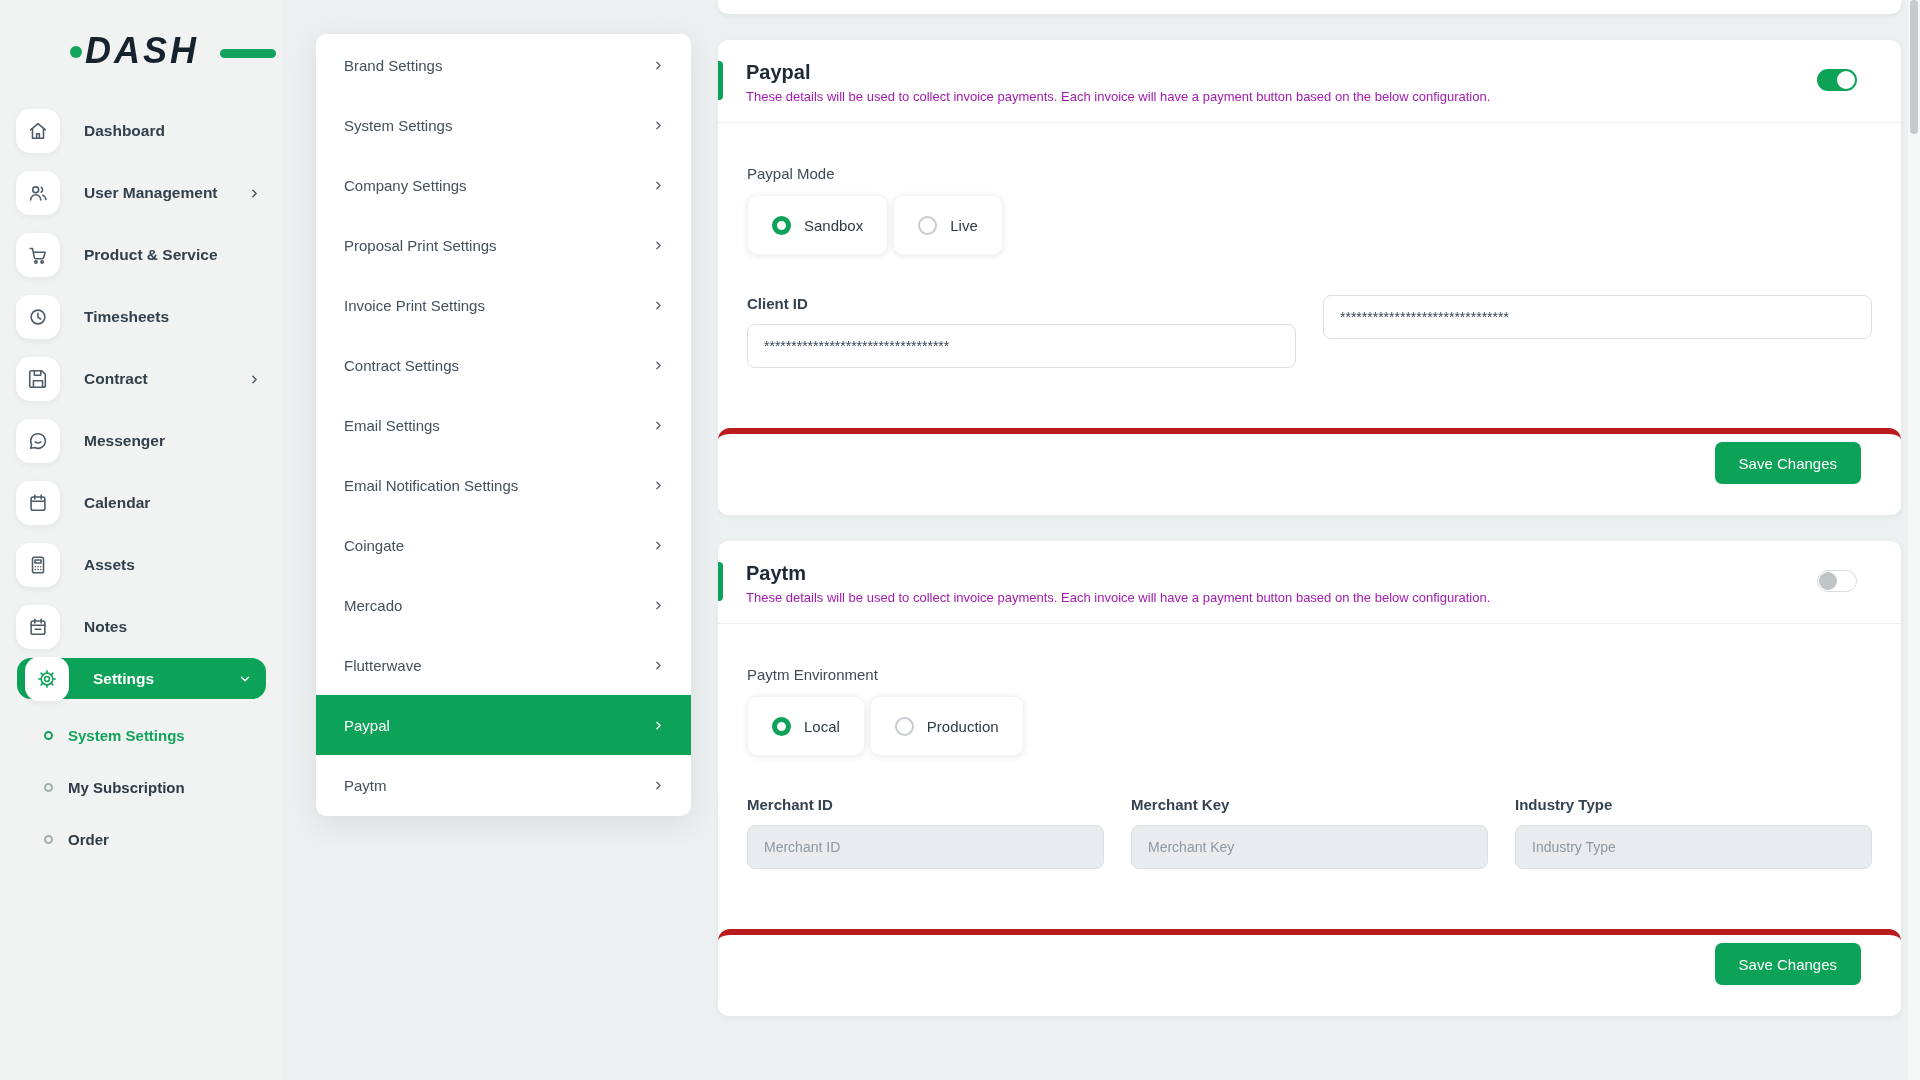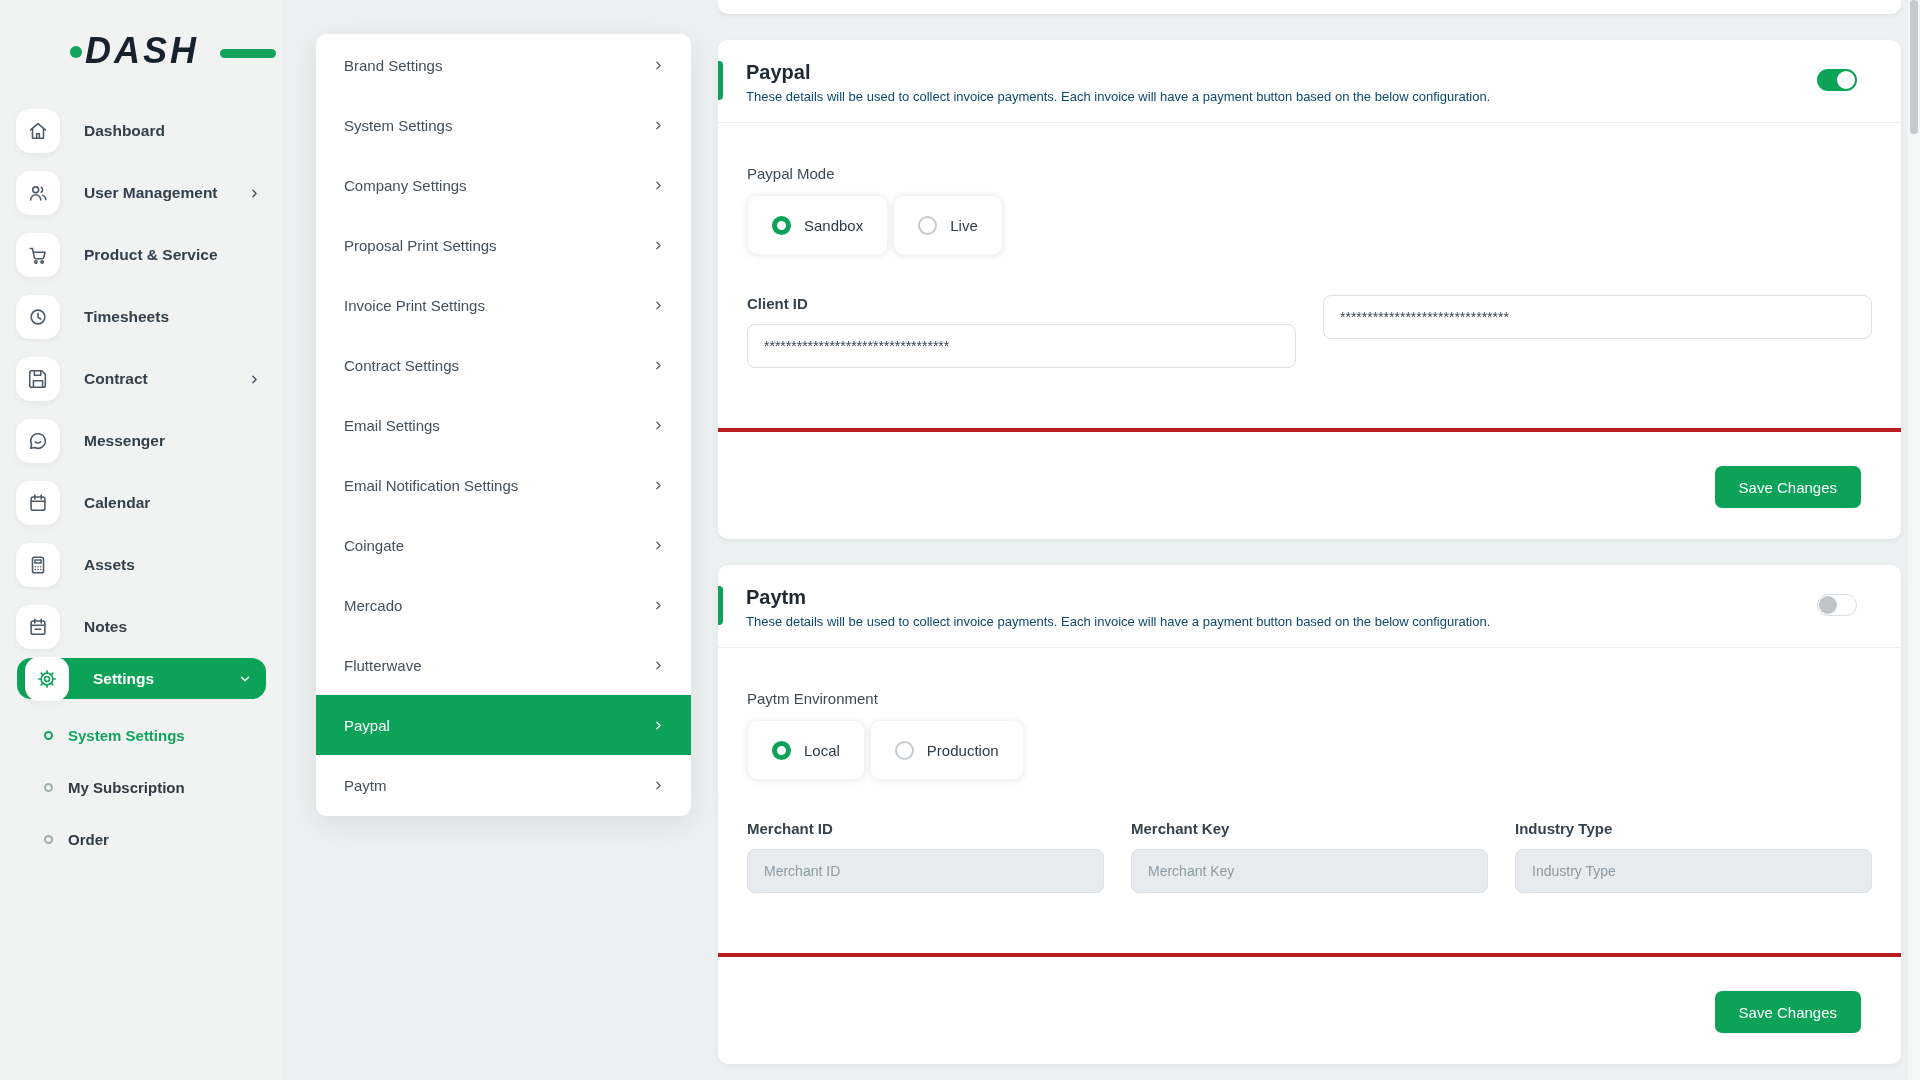--- a/index.html
+++ b/index.html
@@ -38,41 +38,41 @@
   .menu-item.active { background:#0CA358; color:#FFFFFF; }
   .menu-item.active .chev { color:#FFFFFF; }
 
   
   .main-col { flex:1; margin:0 7px 0 27px; }
   .sliver { height:14px; background:#FFFFFF; border-radius:0 0 10px 10px; box-shadow:0 2px 5px rgba(20,35,50,0.06); }
   .card { background:#FFFFFF; border-radius:10px; box-shadow:0 2px 6px rgba(20,35,50,0.05); margin-top:26px; }
   .card-head { position:relative; padding:21px 44px 18px 28px; border-bottom:1px solid #EEF1F2; }
   .accent { position:absolute; left:0; top:21px; width:5px; height:39px; background:#0CA358; border-radius:0 4px 4px 0; }
   .card-title { font-size:20px; font-weight:700; color:#1D2935; }
-  .card-desc { font-size:13px; color:#0c4a6e; margin-top:5px; }
+  .card-desc { font-size:13px; color:#a21caf; margin-top:5px; }
   .toggle { position:absolute; right:44px; top:29px; width:40px; height:22px; border-radius:11px; cursor:pointer; }
   .toggle.on { background:#0CA358; }
   .toggle.on .knob { position:absolute; right:2px; top:2px; width:18px; height:18px; background:#FFFFFF; border-radius:50%; }
   .toggle.off { background:#FFFFFF; border:1px solid #D9DEE2; }
   .toggle.off .knob { position:absolute; left:1px; top:1px; width:18px; height:18px; background:#BFC4C7; border-radius:50%; }
   .card-body { padding:42px 29px 60px; }
   .group-label { font-size:15px; color:#3E4B57; }
   .radio-row { display:flex; gap:5px; margin-top:13px; }
   .radio-card { display:flex; align-items:center; gap:13px; background:#FFFFFF; border:1px solid #F1F3F4; border-radius:10px; padding:0 24px; height:60px; box-shadow:0 1px 6px rgba(25,39,52,0.10); cursor:pointer; }
   .radio { width:19px; height:19px; border-radius:50%; background:#FFFFFF; flex:0 0 19px; }
   .radio.sel { border:5.5px solid #0CA358; }
   .radio.unsel { border:2px solid #C7CCD1; }
   .radio-label { font-size:15px; color:#2F3B47; }
   .fields-row { display:grid; grid-template-columns:1fr 1fr; gap:27px; margin-top:40px; }
   .fields-row.three { grid-template-columns:1fr 1fr 1fr; }
   .field-label { font-size:15px; font-weight:700; color:#36434F; margin-bottom:12px; }
   input.text { width:100%; height:44px; border:1px solid #DCE1E5; border-radius:8px; padding:0 16px; font-size:14px; color:#3B4754; background:#FFFFFF; outline:none; font-family:"Liberation Sans", sans-serif; }
   input.text.disabled { background:#E9ECEE; border-color:#DCE0E4; }
   input.text::placeholder { color:#8D99A3; }
-  .card-foot { border-top:4px solid #b91c1c; padding:34px 40px 31px; display:flex; justify-content:flex-end; }
+  .card-foot { border-top:6px solid #b91c1c; padding:8px 40px 31px; display:flex; justify-content:flex-end;border-radius:12px; }
   .btn { background:#0CA358; color:#FFFFFF; font-size:15px; font-weight:500; border:none; border-radius:7px; height:42px; padding:0 24px; cursor:pointer; font-family:"Liberation Sans", sans-serif; }
 
   
   .scroll { flex:0 0 12px; background:#F5F7F7; position:relative; }
   .scroll .thumb { position:absolute; top:0; left:2px; width:8px; height:134px; background:#C5CACD; border-radius:4px; cursor:pointer; }
 </style>
 </head>
 <body>
 
 <div class="app">

